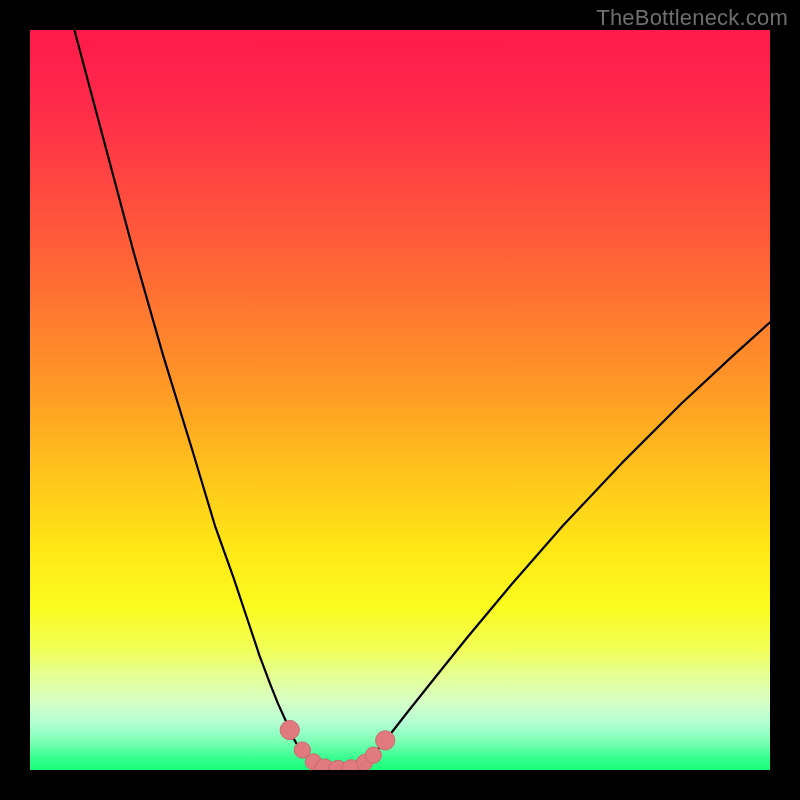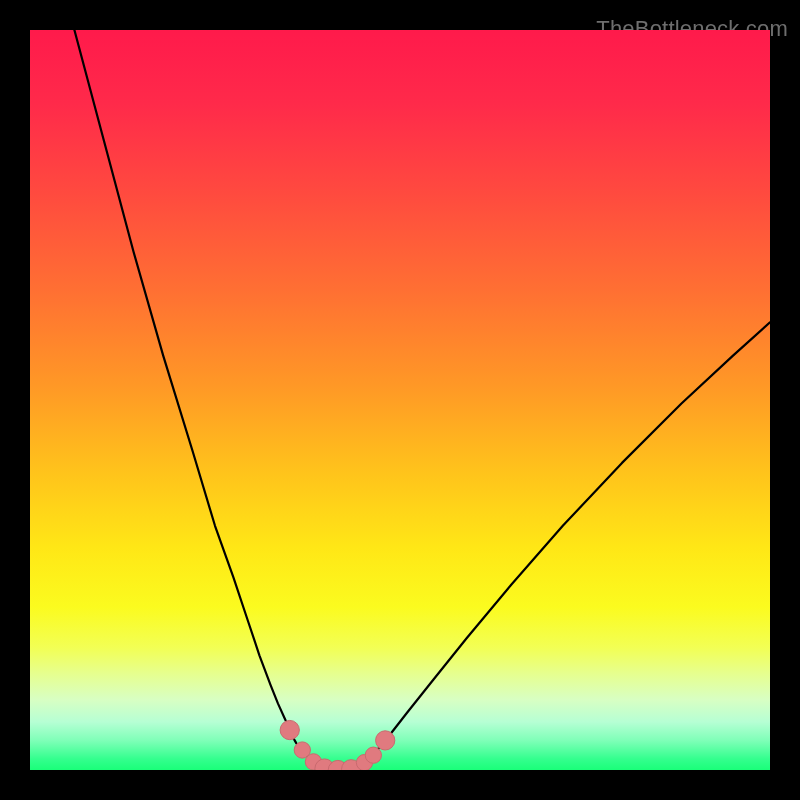--- a/index.html
+++ b/index.html
@@ -28,21 +28,21 @@
   .gradient {
     position: absolute;
     inset: 0;
   }
   .curves {
     position: absolute;
     inset: 0;
   }
   .watermark {
     position: absolute;
-    top: 16px;
+    top: 5px;
     right: 12px;
     color: #6e6e6e;
     font-size: 22px;
     font-weight: 500;
     letter-spacing: 0.2px;
     user-select: none;
   }
 </style>
 </head>
 <body>

